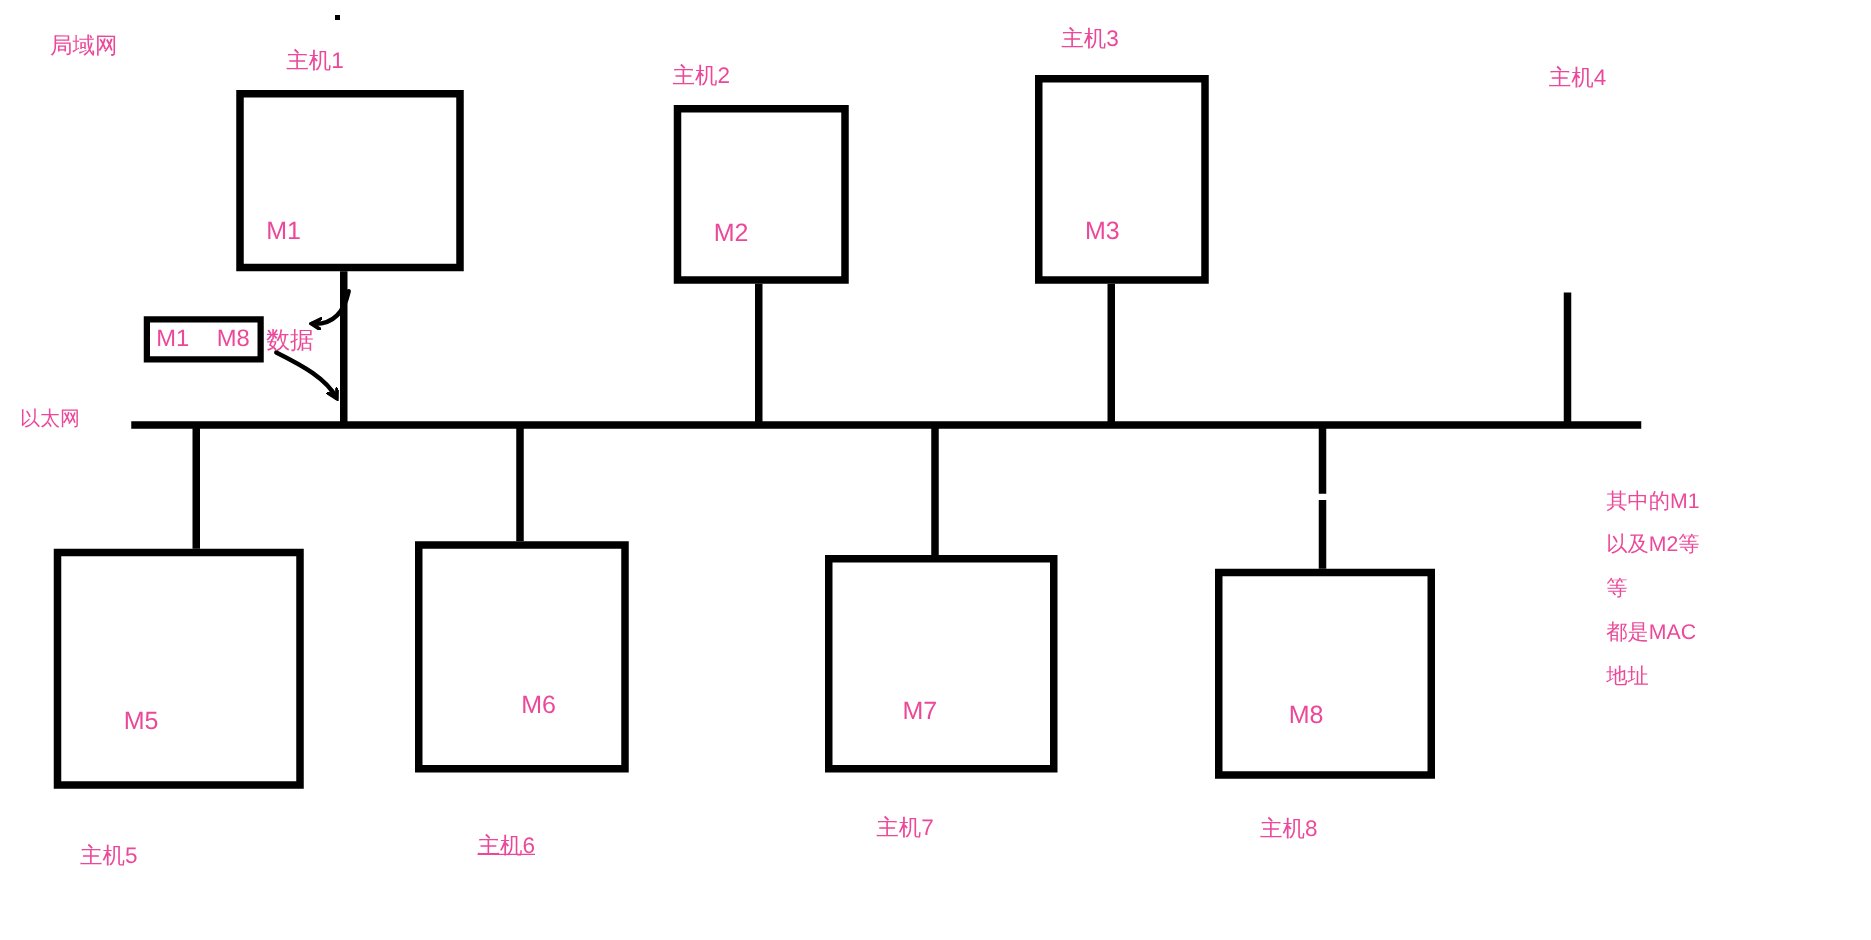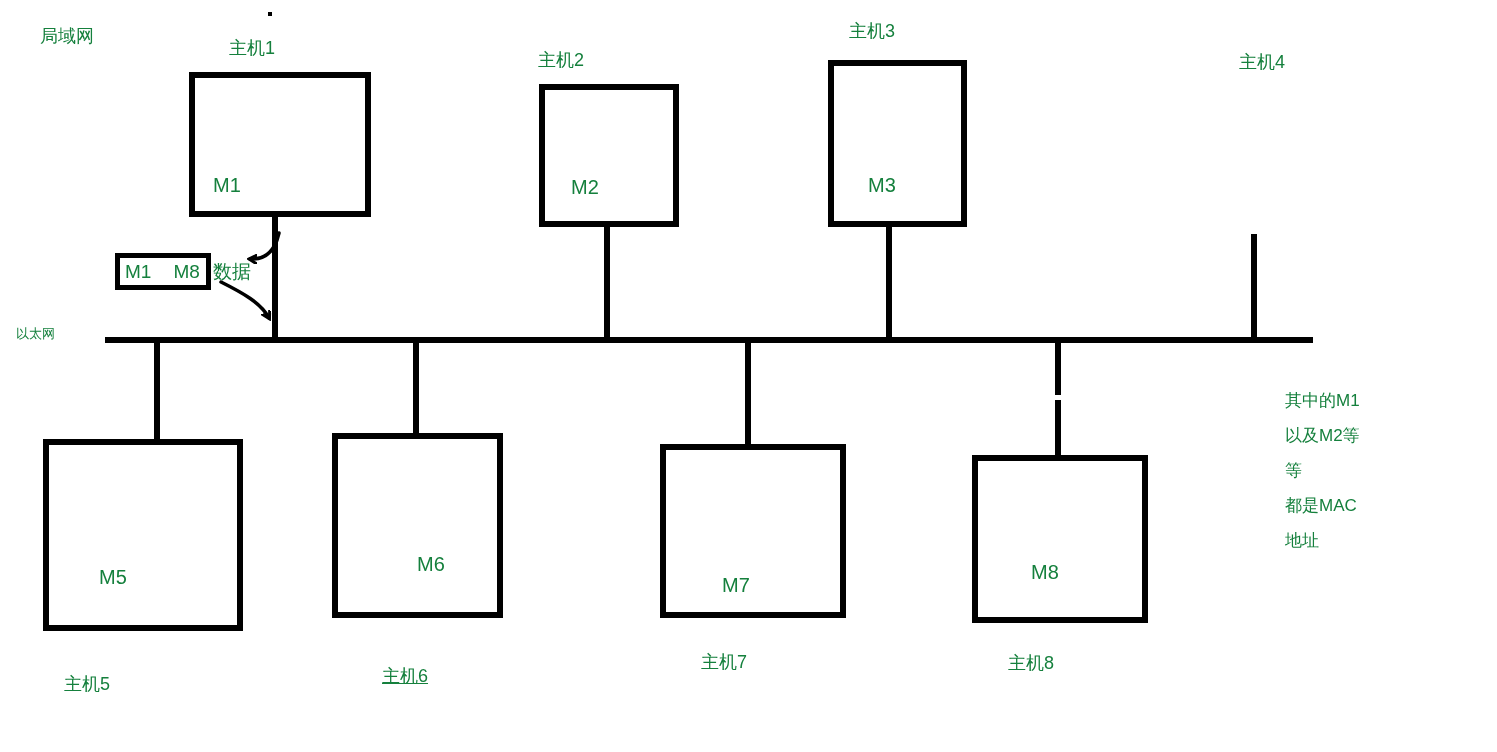--- a/index.html
+++ b/index.html
@@ -1,42 +1,42 @@
 <!DOCTYPE html>
 <html><head>
 <meta charset="utf-8">
 <style>
   html,body{margin:0;padding:0;background:#fff;}
   .canvas{
     position:relative;width:1368px;height:752px;background:#ffffff;overflow:hidden;
-    font-family:"Liberation Sans","DejaVu Sans",sans-serif;color:#15803d;
+    font-family:"Liberation Sans","DejaVu Sans",sans-serif;color:#ec4899;
   }
   .label{position:absolute;font-size:18px;white-space:nowrap;}
   .lan-label{left:40px;top:24px;}
-  .eth-label{left:16px;top:325px;font-size:13px;}
+  .eth-label{left:16px;top:325px;font-size:16px;}
   .note{position:absolute;left:1285px;top:383px;font-size:17px;line-height:35px;}
   .stray-dot{position:absolute;left:268px;top:12px;width:4px;height:4px;background:#000;}
 
   .host-box{position:absolute;border:6px solid #000;background:#fff;box-sizing:border-box;}
   .hb1{left:189px;top:72px;width:182px;height:145px;}
   .hb2{left:539px;top:84px;width:140px;height:143px;}
   .hb3{left:828px;top:60px;width:139px;height:167px;}
   .hb4{left:1203px;top:102px;width:187px;height:132px;}
   .hb5{left:43px;top:439px;width:200px;height:192px;}
   .hb6{left:332px;top:433px;width:171px;height:185px;}
   .hb7{left:660px;top:444px;width:186px;height:174px;}
   .hb8{left:972px;top:455px;width:176px;height:168px;}
   .mac{position:absolute;font-size:20px;}
   .hb1 .mac{left:18px;bottom:14px;}
   .hb2 .mac{left:26px;bottom:22px;text-align:center;}
   .hb3 .mac{left:34px;bottom:24px;}
   .hb4 .mac{left:50px;bottom:28px;}
   .hb5 .mac{left:50px;bottom:36px;}
   .hb6 .mac{left:42px;bottom:36px;margin-left:37px;}
-  .hb7 .mac{left:56px;bottom:15px;margin-top:16px;}
+  .hb7 .mac{left:56px;bottom:31px;margin-top:16px;}
   .hb8 .mac{left:53px;bottom:33px;}
 
   .host-label{position:absolute;font-size:18px;white-space:nowrap;}
   .hl1{left:229px;top:36px;}
   .hl2{left:538px;top:48px;}
   .hl3{left:849px;top:19px;}
   .hl4{left:1239px;top:50px;}
   .hl5{left:64px;top:672px;}
   .hl6{left:382px;top:664px;text-decoration:underline;}
   .hl7{left:701px;top:650px;}

